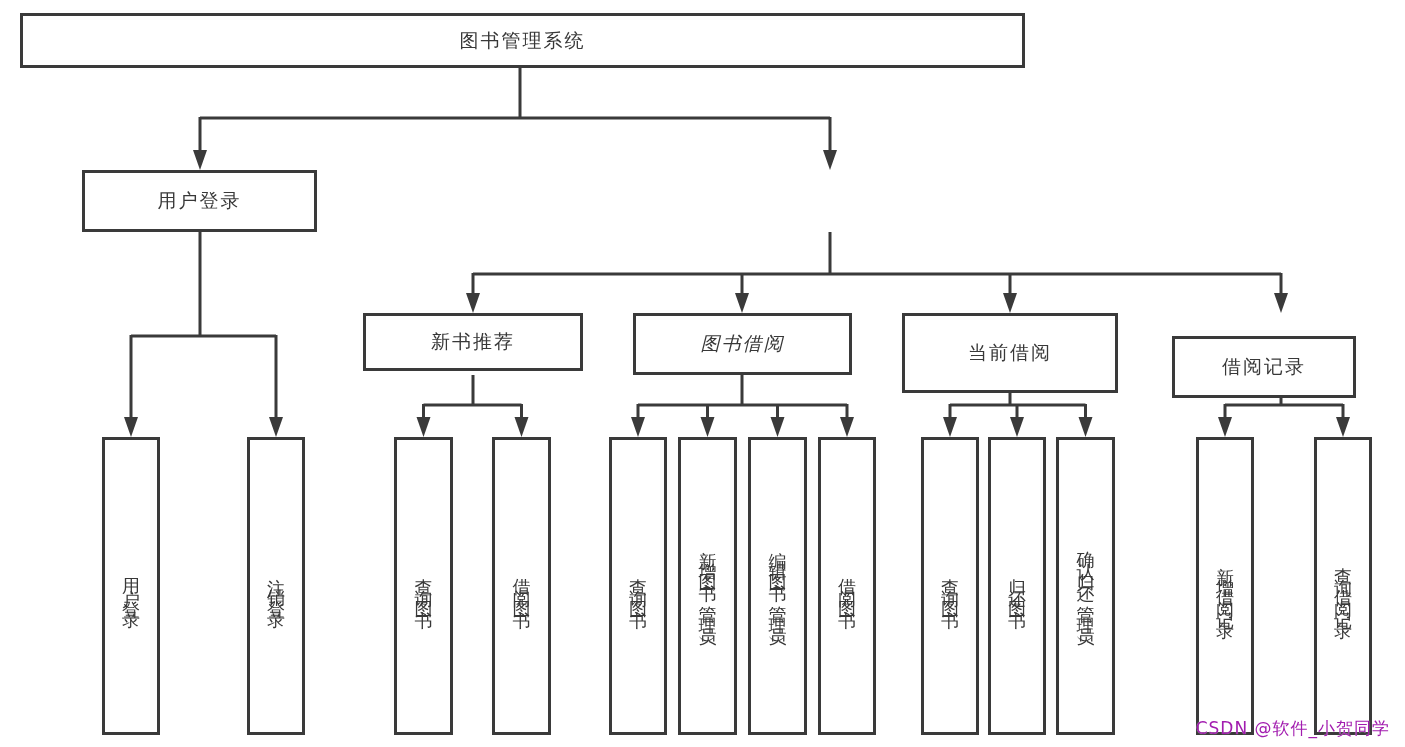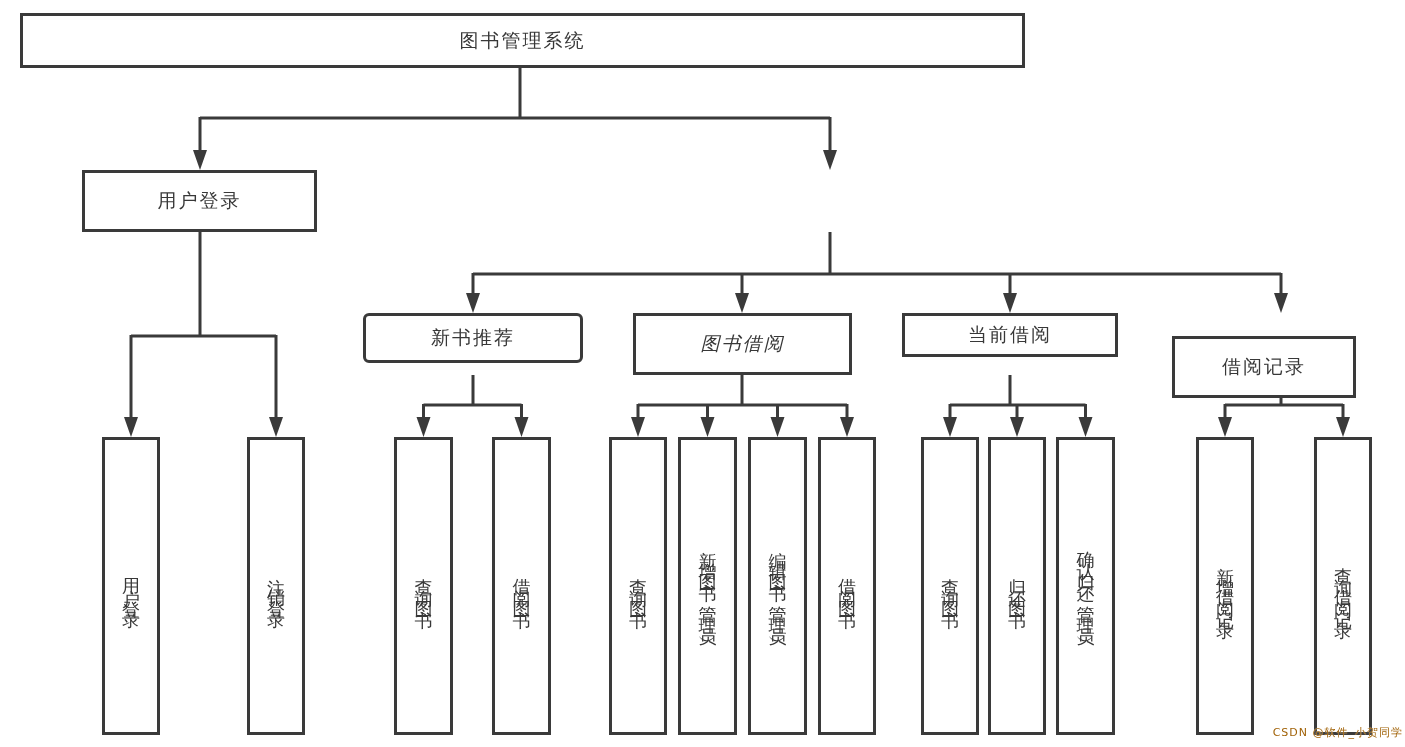--- a/index.html
+++ b/index.html
@@ -18,22 +18,22 @@
   .leaf{width:58px;top:437px;height:298px;}
   .leaf .v-text{
     writing-mode:vertical-rl;text-orientation:mixed;
     font-size:18px;letter-spacing:11px;line-height:1;
     color:#383838;
   }
   svg.wires{position:absolute;left:0;top:0;pointer-events:none;}
   .wire{stroke:#3a3a3a;stroke-width:3;fill:none;}
   .arrow{fill:#3a3a3a;stroke:none;}
   .watermark{
-    position:absolute;right:2px;bottom:7px;z-index:10;
-    font-size:11px;color:#a16207;letter-spacing:1px;white-space:nowrap;
+    position:absolute;right:15px;bottom:7px;z-index:10;
+    font-size:17px;color:#a21caf;letter-spacing:1px;white-space:nowrap;
     text-shadow:0 0 1px rgba(255,255,255,.8);
   }
 </style>
 </head>
 <body>
 
 <div class="canvas">
 
   <svg class="wires" width="1405" height="747" viewBox="0 0 1405 747">
     <g>
@@ -79,27 +79,27 @@
   </svg>
 
   <div class="node h-node" style="left:20px;top:13px;width:1005px;height:55px;">
     <span>图书管理系统</span>
   </div>
 
   <div class="node h-node" style="left:82px;top:170px;width:235px;height:62px;">
     <span>用户登录</span>
   </div>
 
-  <div class="node h-node" style="left:363px;top:313px;width:220px;height:50px;border-radius:6px;">
+  <div class="node h-node" style="left:363px;top:313px;width:220px;height:58px;">
     <span>新书推荐</span>
   </div>
   <div class="node h-node" style="left:633px;top:313px;width:219px;height:62px;font-style:italic;">
     <span>图书借阅</span>
   </div>
-  <div class="node h-node" style="left:902px;top:313px;width:216px;height:44px;text-align:right;">
+  <div class="node h-node" style="left:902px;top:313px;width:216px;height:80px;text-align:right;">
     <span>当前借阅</span>
   </div>
   <div class="node h-node" style="left:1172px;top:313px;width:184px;height:62px;margin-top:23px;">
     <span>借阅记录</span>
   </div>
 
   <div class="node leaf" style="left:102px;">
     <span class="v-text">用户登录</span>
   </div>
   <div class="node leaf" style="left:247px;">

